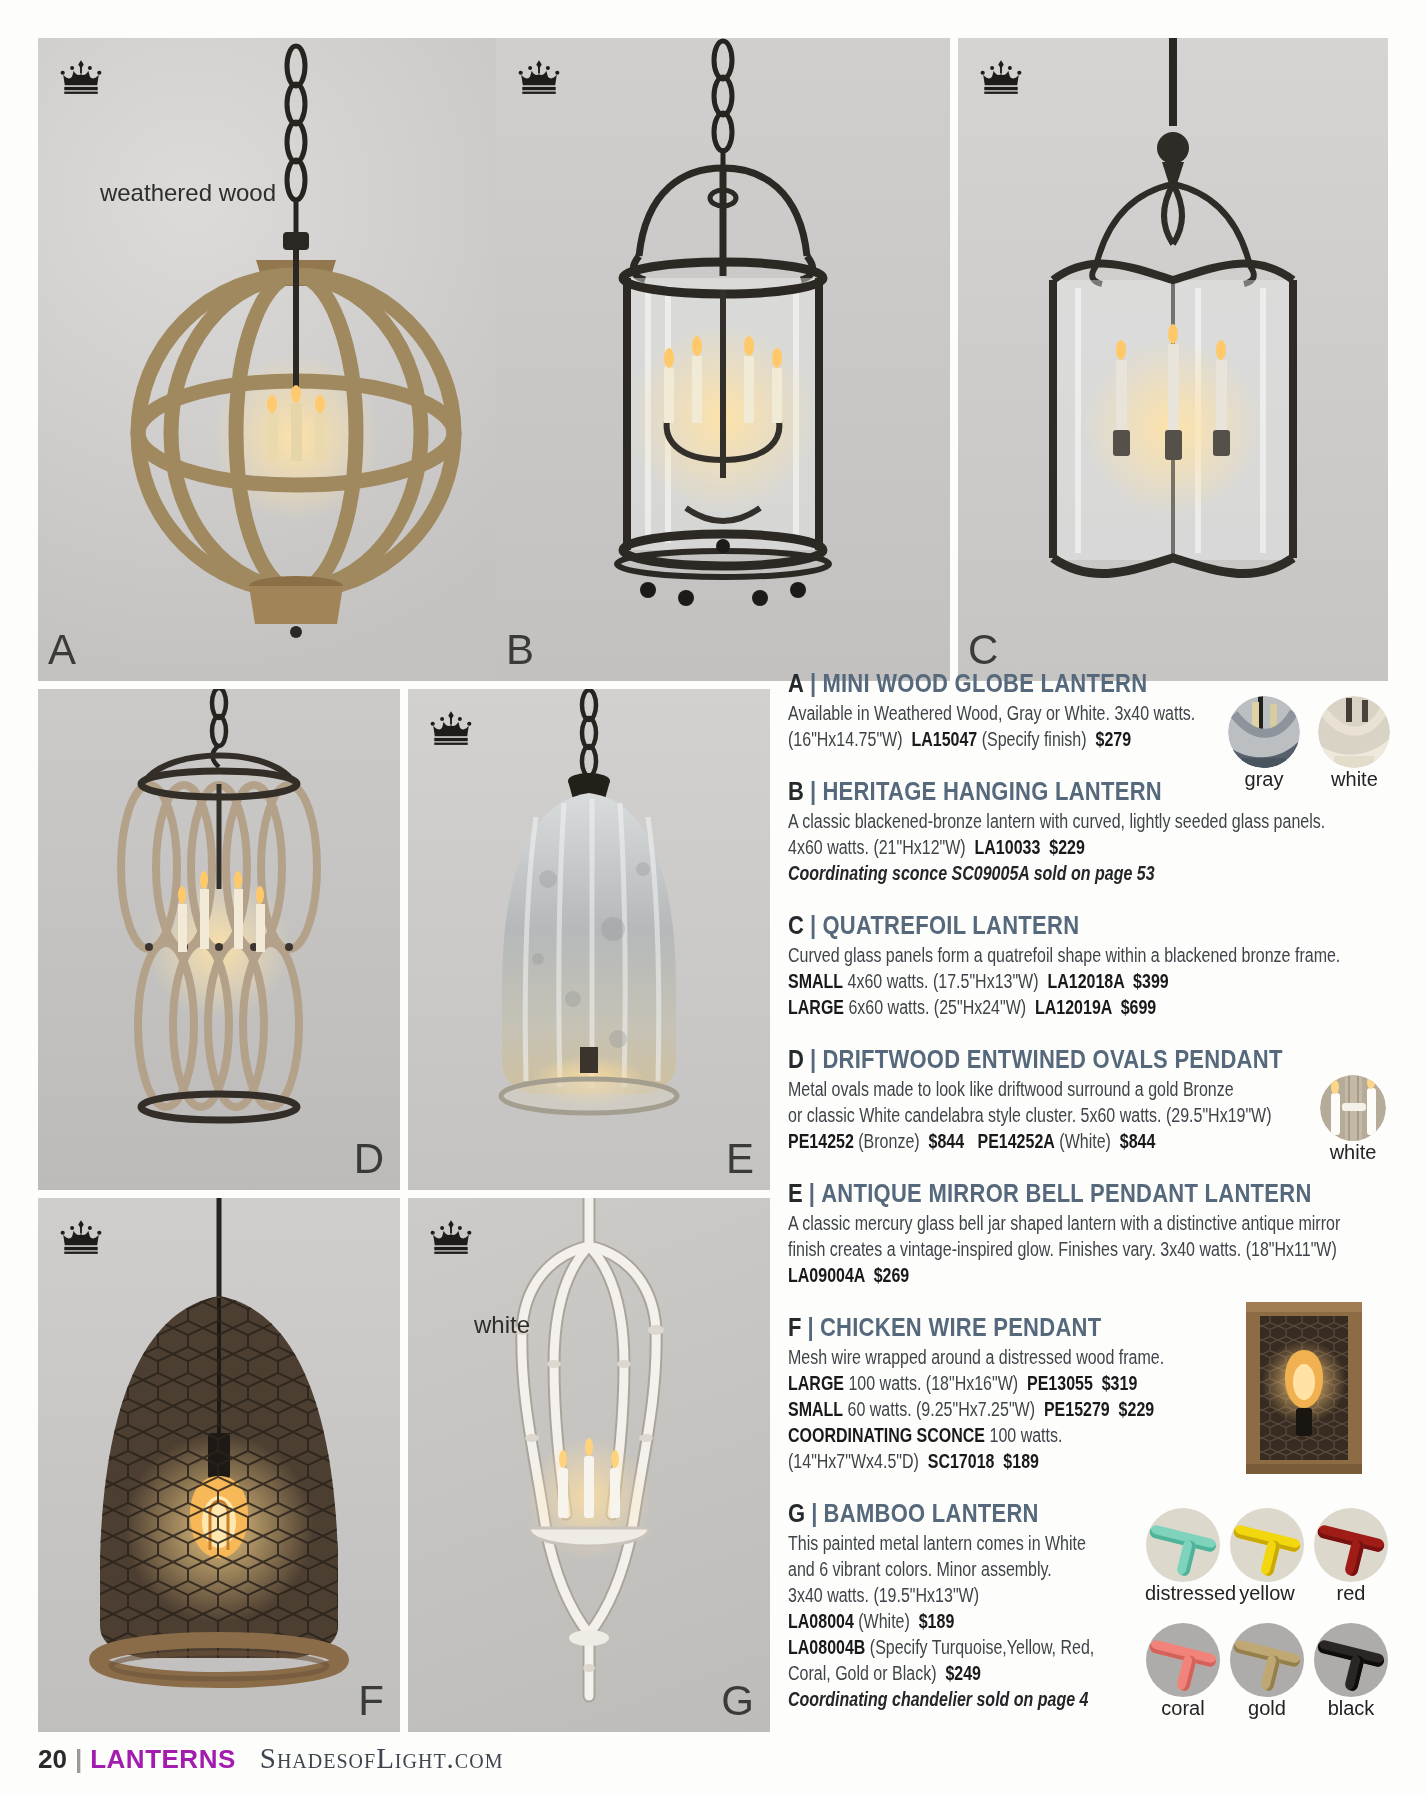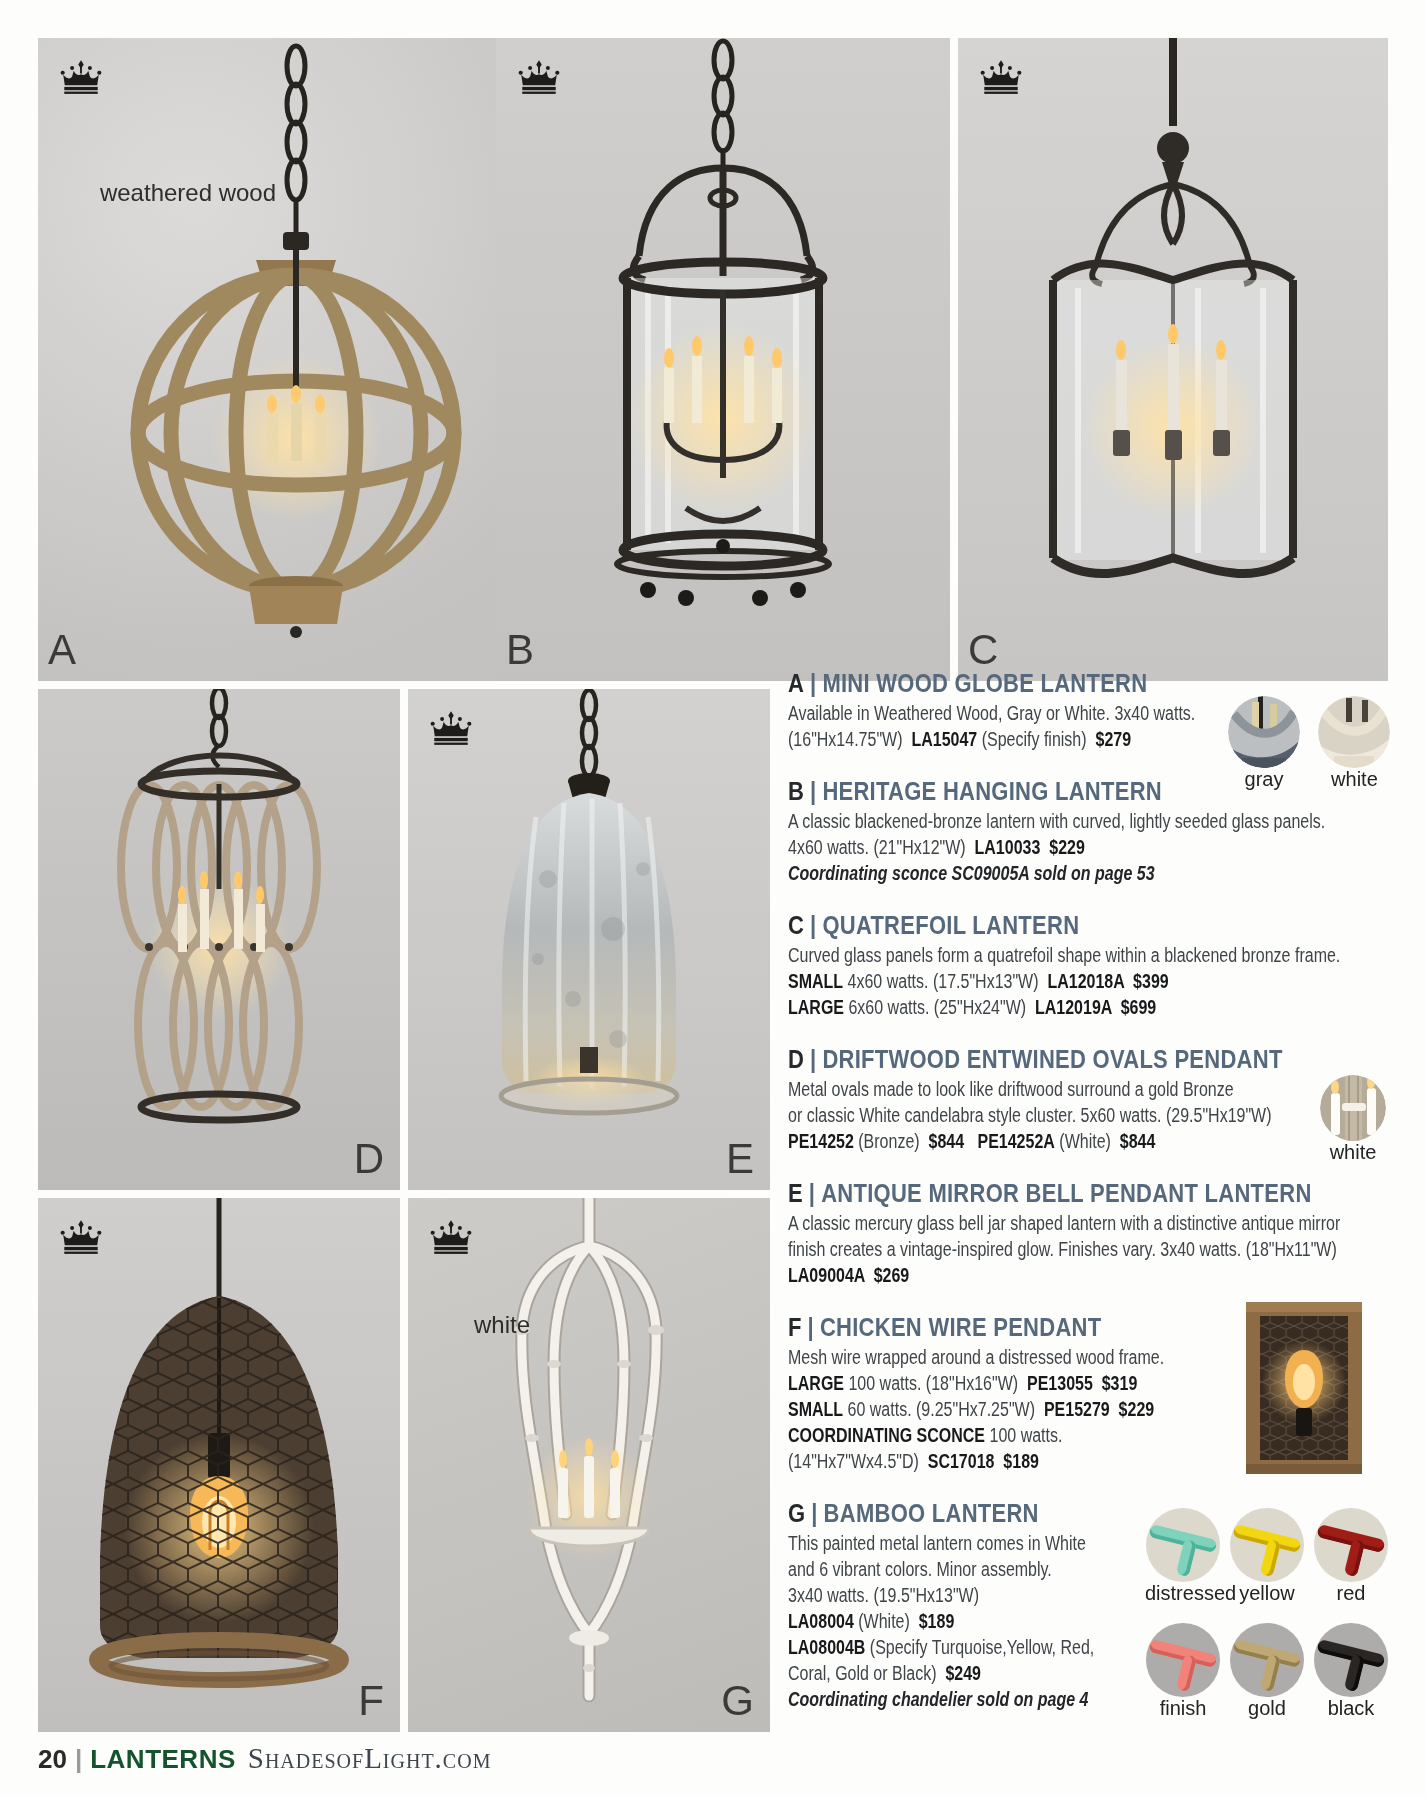--- a/index.html
+++ b/index.html
@@ -40,23 +40,23 @@
   #sw-mini{left:1228px;top:696px;} #sw-mini .sw-item{margin-right:14px;}
   #sw-drift{left:1320px;top:1075px;}
   #sconce-box{position:absolute;left:1238px;top:1298px;width:132px;height:184px;}
   #sw-bamboo{left:1145px;top:1508px;display:grid;grid-template-columns:repeat(3,76px);column-gap:8px;row-gap:18px;}
   .tube-h{position:absolute;width:68px;height:13px;border-radius:7px;top:24px;left:3px;transform:rotate(14deg);}
   .tube-v{position:absolute;width:13px;height:36px;border-radius:6px;top:32px;left:34px;transform:rotate(14deg);}
   
   #footer{position:absolute;left:38px;top:1742px;white-space:nowrap;}
   .f-num{font-weight:bold;font-size:26px;color:#2a2a2a;}
   .f-pipe{font-size:26px;color:#9a9a9a;padding:0 8px;font-weight:bold;}
-  .f-cat{font-weight:bold;font-size:26px;color:#14532d;letter-spacing:.5px;}
+  .f-cat{font-weight:bold;font-size:26px;color:#a21caf;letter-spacing:.5px;}
   .f-site{font-family:"Liberation Serif",serif;font-size:29px;color:#3e454e;
-          font-variant:small-caps;letter-spacing:1px;margin-left:12px;}
+          font-variant:small-caps;letter-spacing:1px;margin-left:24px;}
 </style>
 </head>
 <body>
 
 <svg width="0" height="0" style="position:absolute">
   <defs>
     <symbol id="crown" viewBox="0 0 44 34">
       <path d="M22 0 L24.6 4.2 L22 8.4 L19.4 4.2 Z"></path>
       <rect x="21.1" y="6.2" width="1.8" height="6.5"></rect>
       <circle cx="13.5" cy="7.5" r="1.9"></circle>
@@ -586,21 +586,21 @@
         <div class="tube-h" style="background: rgb(160, 28, 23); box-shadow: rgb(120, 18, 16) 0px -4px 0px inset;"></div>
         <div class="tube-v" style="background: rgb(160, 28, 23); box-shadow: rgb(120, 18, 16) -4px 0px 0px inset;"></div>
       </div>
       <div class="sw-label">red</div>
     </div>
     <div class="sw-item">
       <div class="sw-circle" style="width: 74px; height: 74px; background: rgb(174, 172, 170);">
         <div class="tube-h" style="background: rgb(242, 131, 122); box-shadow: rgb(212, 98, 91) 0px -4px 0px inset;"></div>
         <div class="tube-v" style="background: rgb(242, 131, 122); box-shadow: rgb(212, 98, 91) -4px 0px 0px inset;"></div>
       </div>
-      <div class="sw-label">finish</div>
+      <div class="sw-label">coral</div>
     </div>
     <div class="sw-item">
       <div class="sw-circle" style="width: 74px; height: 74px; background: rgb(174, 172, 170);">
         <div class="tube-h" style="background: rgb(192, 168, 116); box-shadow: rgb(148, 128, 77) 0px -4px 0px inset;"></div>
         <div class="tube-v" style="background: rgb(192, 168, 116); box-shadow: rgb(148, 128, 77) -4px 0px 0px inset;"></div>
       </div>
       <div class="sw-label">gold</div>
     </div>
     <div class="sw-item">
       <div class="sw-circle" style="width: 74px; height: 74px; background: rgb(174, 172, 170);">

